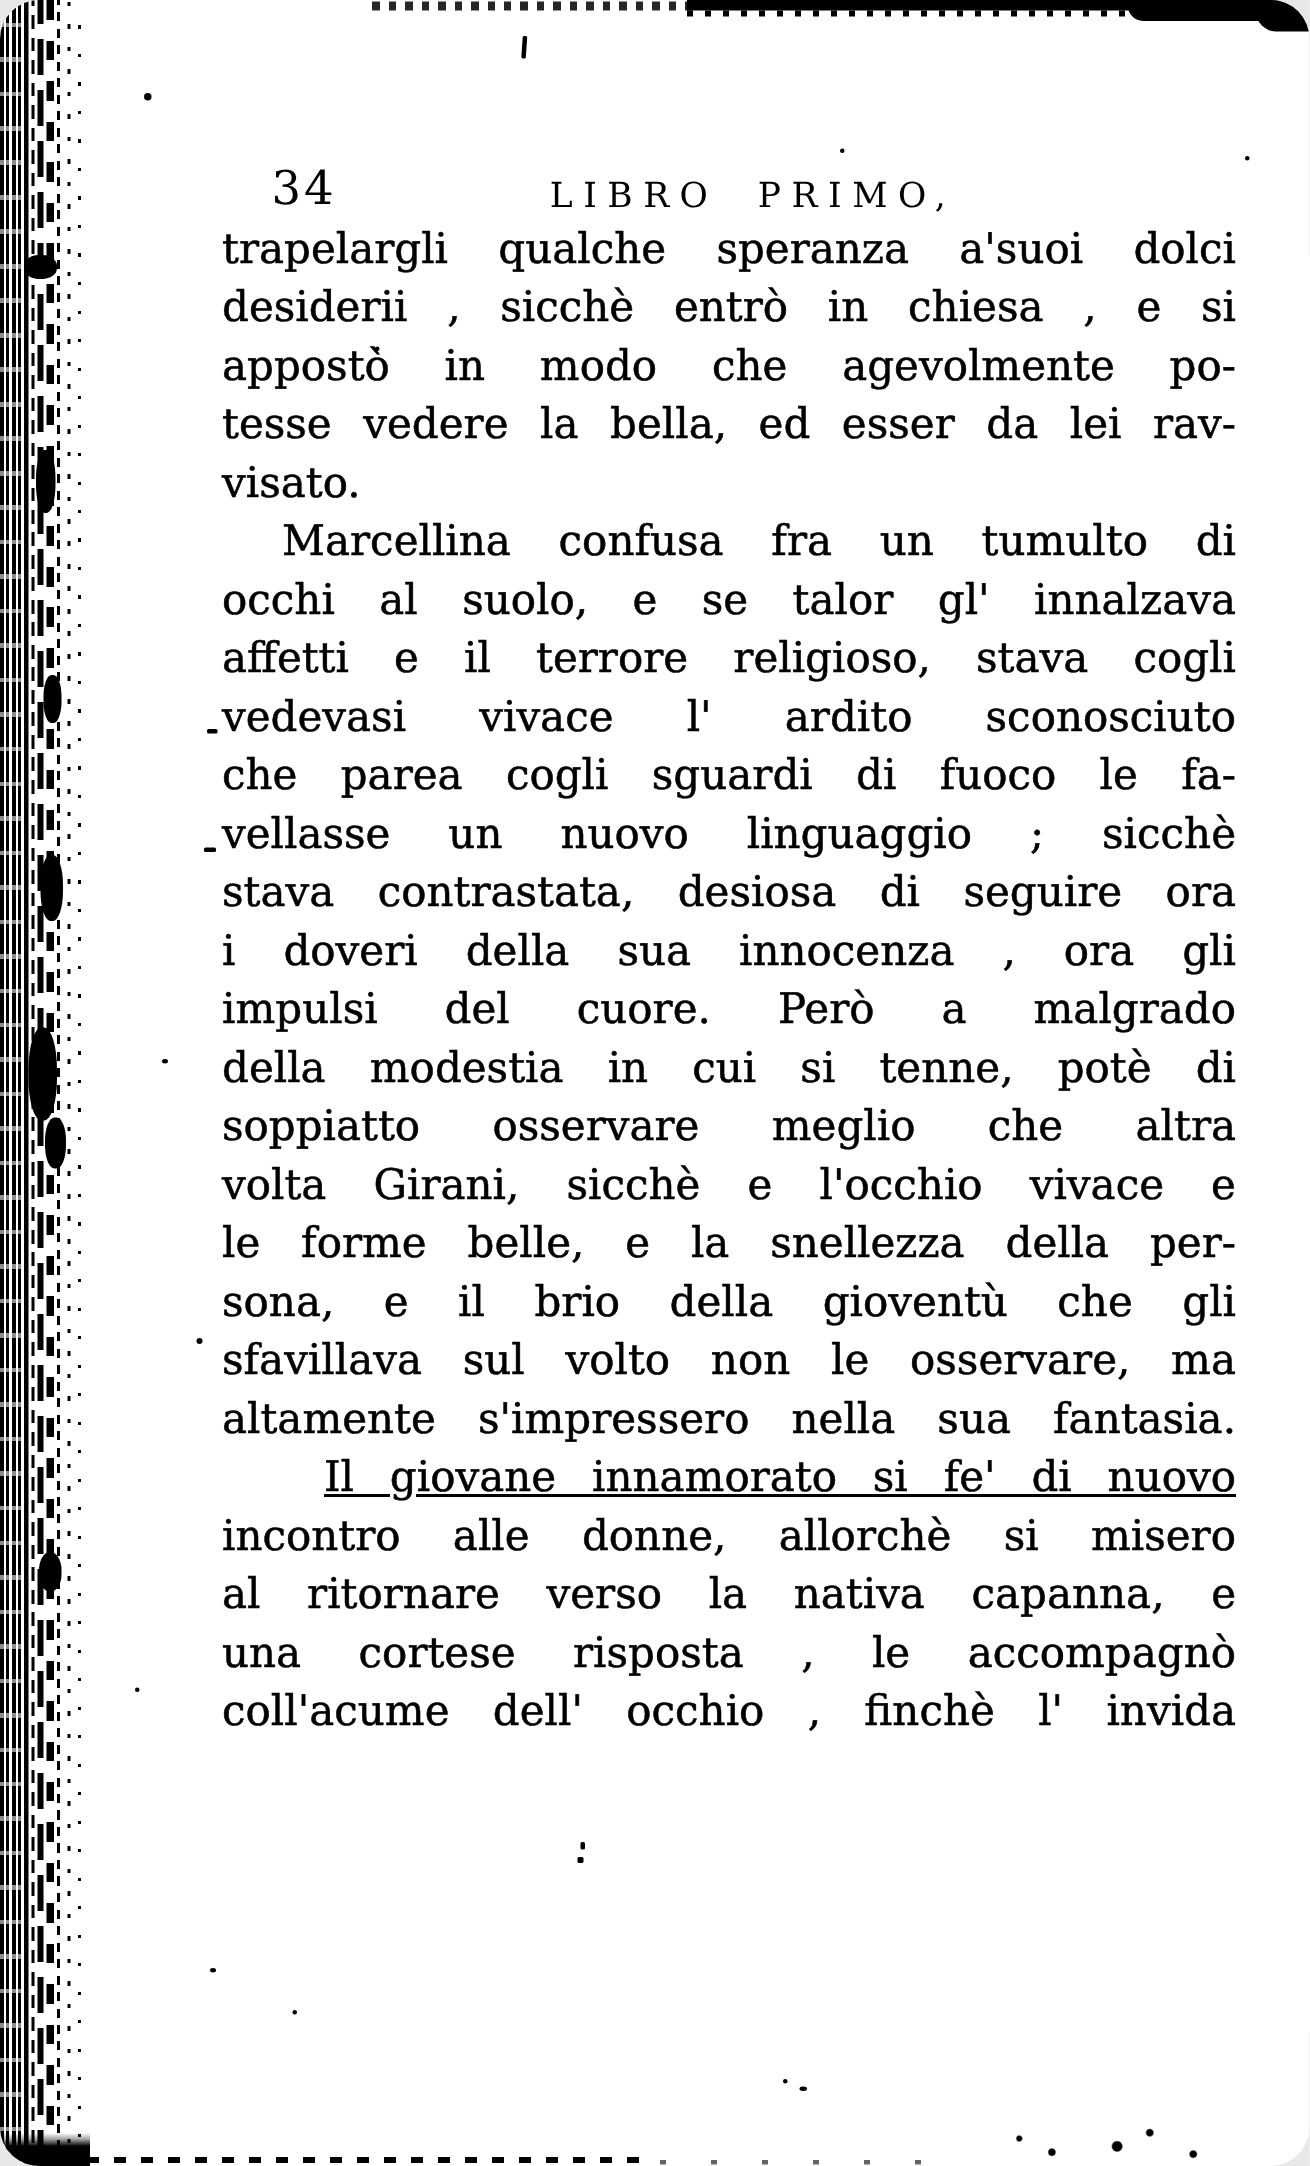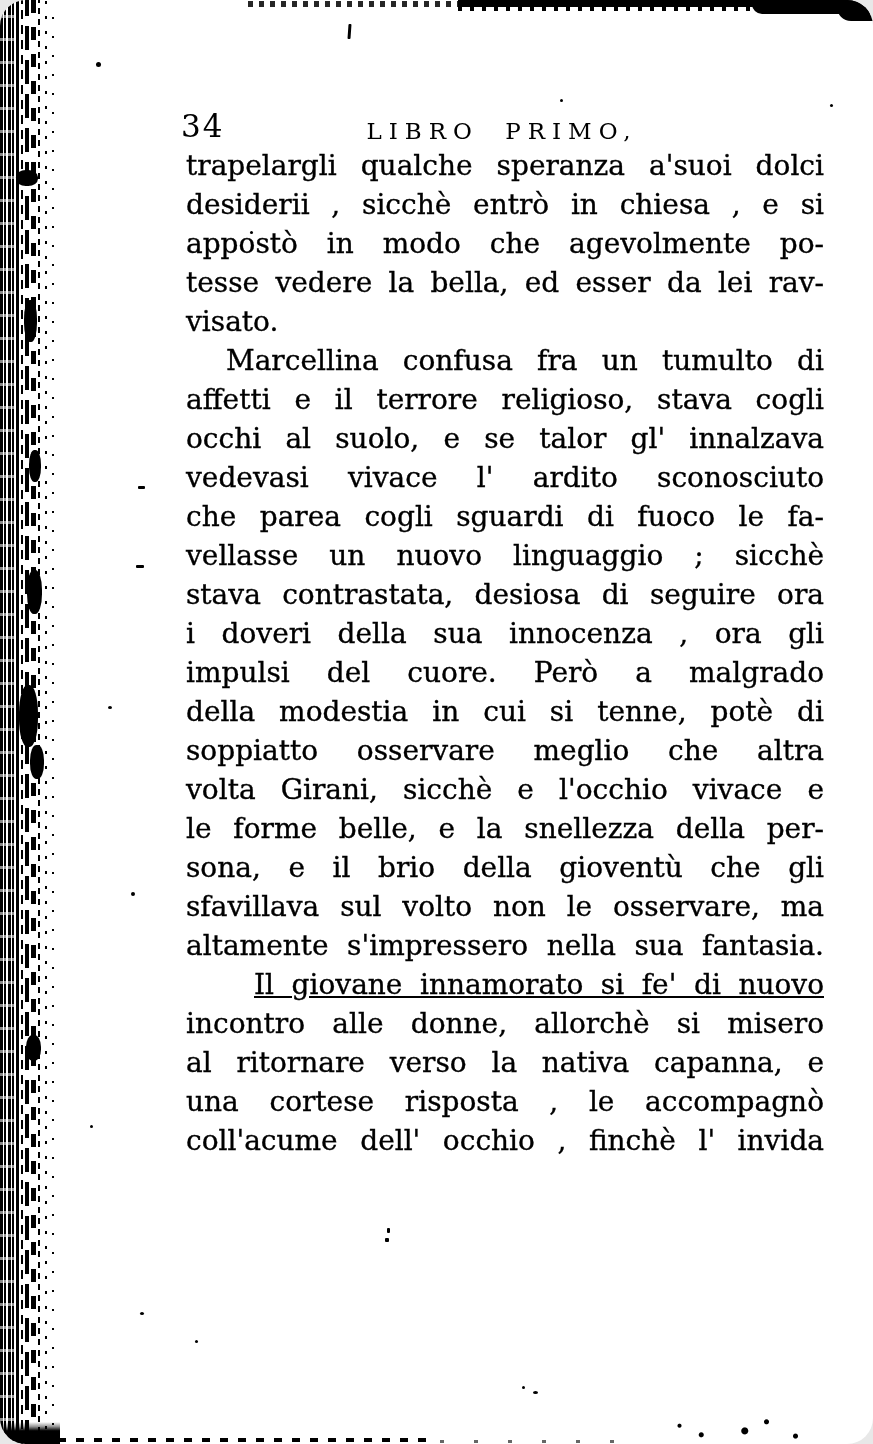--- a/index.html
+++ b/index.html
@@ -85,21 +85,21 @@
     position:absolute; left:0; right:0; top:12px; text-align:center;
     padding-left:32px;
     font-size:23px; letter-spacing:7px; word-spacing:12px;
   }
   .textblock {
     position:absolute; left:148px; top:146px; width:676px;
     font-size:28px; line-height:39px;
     -webkit-text-stroke:0.35px var(--ink);
     word-spacing:2px;
   }
-  .line { text-align:justify; text-align-last:justify; white-space:nowrap;margin-left:38px; }
+  .line { text-align:justify; text-align-last:justify; white-space:nowrap; }
   .line { white-space:normal; }
   .para.indented .line:first-child { text-indent:40px; }
   .para:nth-child(3) .line:first-child { text-indent:68px;text-decoration:underline; }
   .line.flush { text-align-last:left; }
 </style>
 </head>
 <body>
 
 <div class="page">
 
@@ -144,22 +144,22 @@
   <main class="textblock" id="textblock">
       <div class="para">
         <div class="line">trapelargli qualche speranza a'suoi dolci</div>
         <div class="line">desiderii , sicchè entrò in chiesa , e si</div>
         <div class="line">appostò in modo che agevolmente po-</div>
         <div class="line">tesse vedere la bella, ed esser da lei rav-</div>
         <div class="line flush">visato.</div>
       </div>
       <div class="para indented">
         <div class="line">Marcellina confusa fra un tumulto di</div>
+        <div class="line">occhi al suolo, e se talor gl' innalzava</div>
         <div class="line">affetti e il terrore religioso, stava cogli</div>
-        <div class="line">occhi al suolo, e se talor gl' innalzava</div>
         <div class="line">vedevasi vivace l' ardito sconosciuto</div>
         <div class="line">che parea cogli sguardi di fuoco le fa-</div>
         <div class="line">vellasse un nuovo linguaggio ; sicchè</div>
         <div class="line">stava contrastata, desiosa di seguire ora</div>
         <div class="line">i doveri della sua innocenza , ora gli</div>
         <div class="line">impulsi del cuore. Però a malgrado</div>
         <div class="line">della modestia in cui si tenne, potè di</div>
         <div class="line">soppiatto osservare meglio che altra</div>
         <div class="line">volta Girani, sicchè e l'occhio vivace e</div>
         <div class="line">le forme belle, e la snellezza della per-</div>

